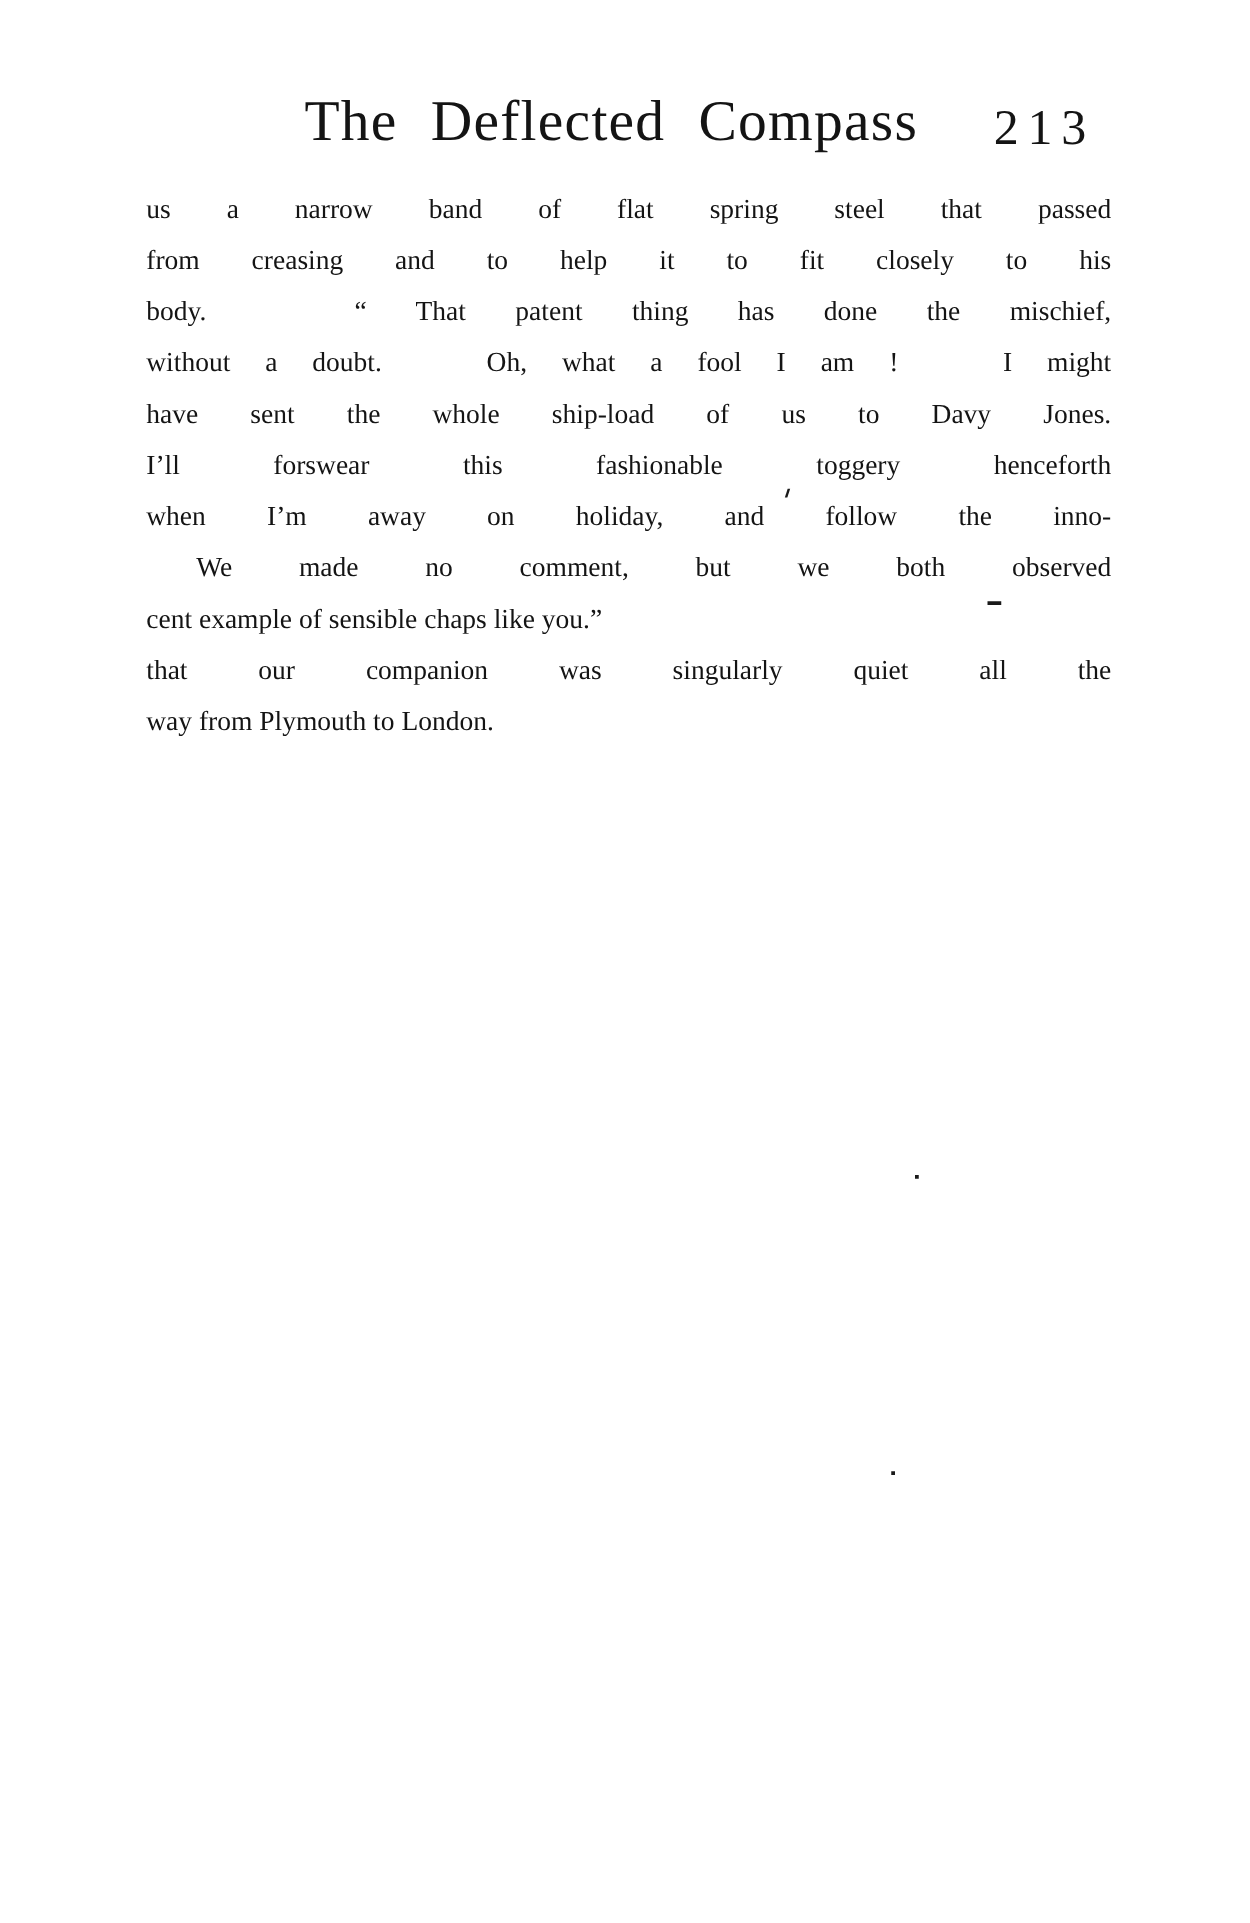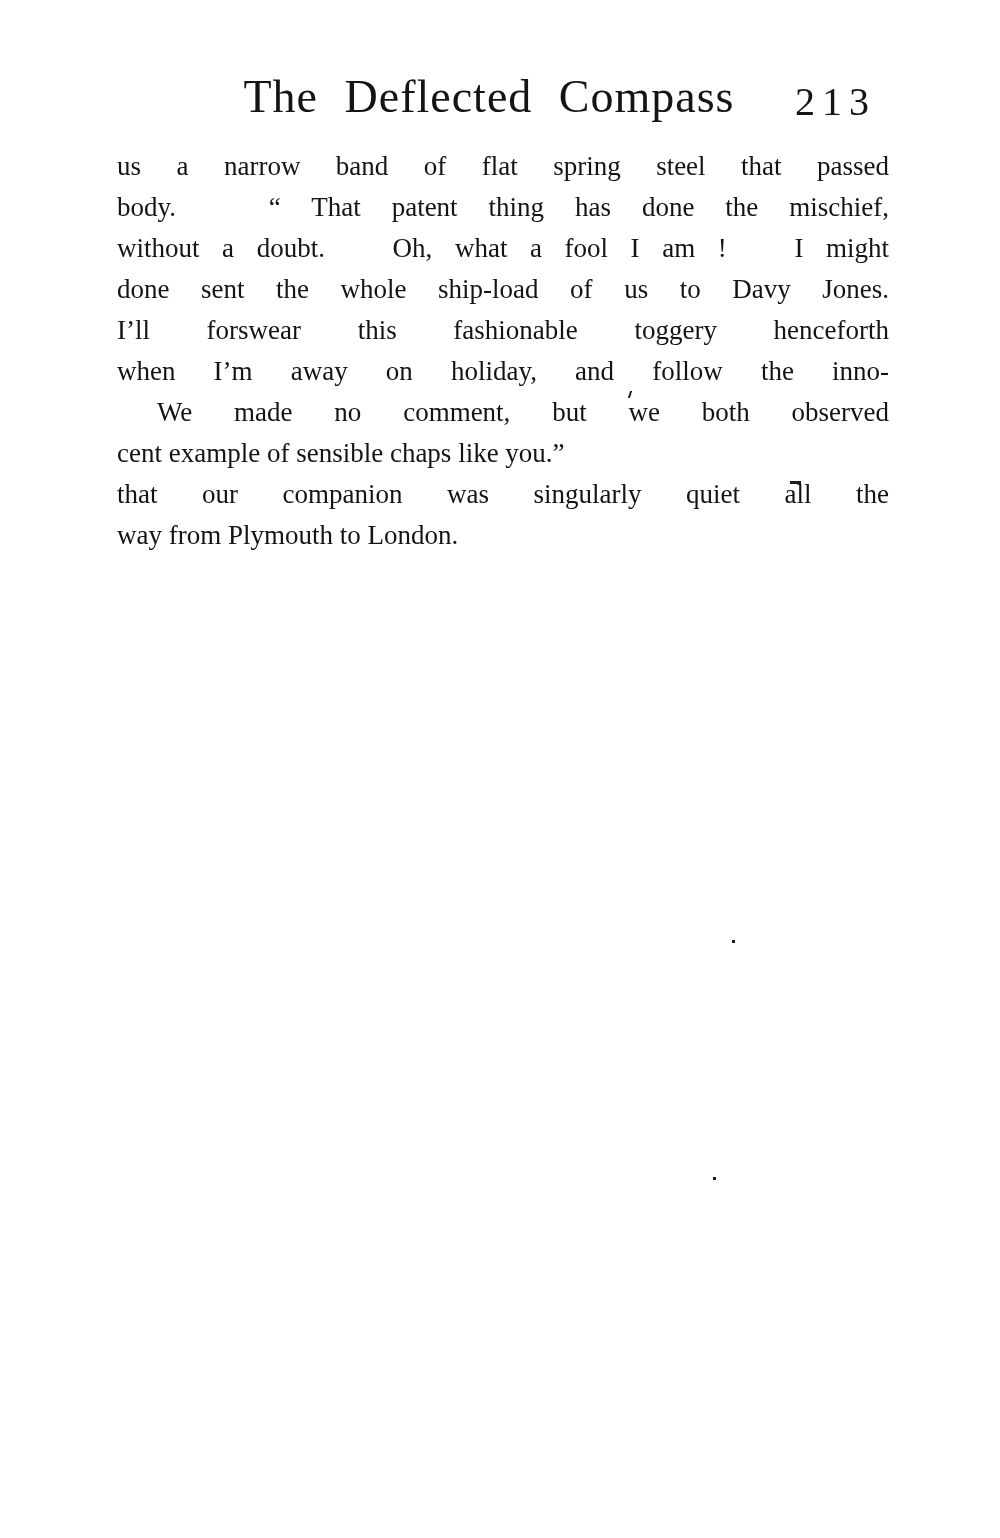--- a/index.html
+++ b/index.html
@@ -39,21 +39,21 @@
     white-space: nowrap;
   }
   .page-number {
     position: absolute;
     right: 13px;
     top: 8px;
     font-size: 40px;
     letter-spacing: 7px;
   }
   .page-body {
-    font-size: 27px;
+    font-size: 22px;
     line-height: 41px;
   }
   .line {
     text-align: justify;
     text-align-last: justify;
     white-space: pre-wrap;
   }
   .line.last {
     text-align-last: left;
   }
@@ -73,23 +73,24 @@
 <body>
 
 <div class="page">
   <div class="text-column">
     <div class="page-header">
       <span class="chapter-title">The Deflected Compass</span>
       <span class="page-number">213</span>
     </div>
     <div class="page-body">
         <div class="line">us a narrow band of flat spring steel that passed</div>
+        <div class="line">from creasing and to help it to fit closely to his</div>
         <div class="line">body.&nbsp;&nbsp; “ That patent thing has done the mischief,</div>
         <div class="line">without a doubt.&nbsp;&nbsp; Oh, what a fool I am&nbsp;!&nbsp;&nbsp; I might</div>
-        <div class="line">done sent the whole ship-load of us to Davy Jones.</div>
+        <div class="line">have sent the whole ship-load of us to Davy Jones.</div>
         <div class="line">I’ll forswear this fashionable toggery henceforth</div>
         <div class="line">when I’m away on holiday, and follow the inno-</div>
         <div class="line indent">We made no comment, but we both observed</div>
         <div class="line last">cent example of sensible chaps like you.”</div>
         <div class="line">that our companion was singularly quiet all the</div>
         <div class="line last">way from Plymouth to London.</div>
       </div>
   </div>
 
   <div class="speck dot1"></div>

